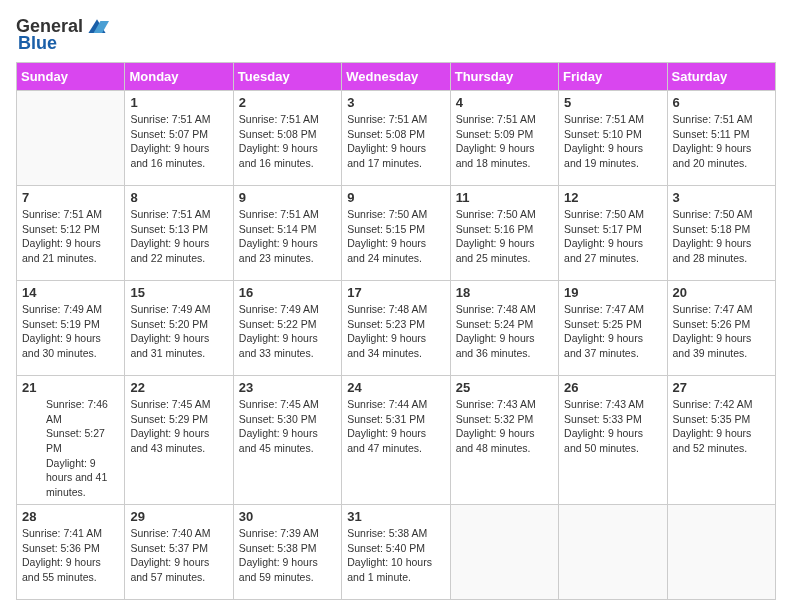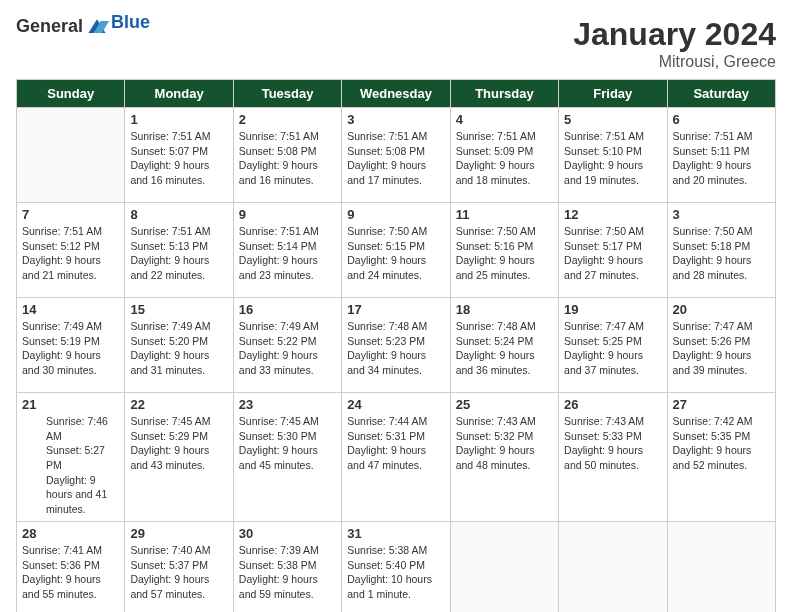--- a/index.html
+++ b/index.html
@@ -11,21 +11,21 @@
       padding: 16px;
     }
     .header {
       display: flex;
       justify-content: space-between;
       align-items: flex-start;
       margin-bottom: 8px;
     }
     .logo {
       display: flex;
-      flex-direction: row;
+      flex-direction: column;
       align-items: flex-start;
     }
     .logo-text {
       display: flex;
       align-items: center;
       gap: 0;
     }
     .logo-general {
       font-size: 18px;
       font-weight: bold;
@@ -52,23 +52,23 @@
     .calendar-subtitle {
       font-size: 16px;
       color: #555;
     }
     table {
       width: 100%;
       border-collapse: collapse;
       table-layout: fixed;
     }
     .day-header {
-      background-color: #14532d;
+      background-color: #d946ef;
       color: #fff;
-      text-align: center;
+      text-align: left;
       padding: 6px 4px;
       font-size: 13px;
       font-weight: bold;
       border: 1px solid #ccc;
     }
     .calendar-cell {
       border: 1px solid #ccc;
       vertical-align: top;
       padding: 4px 5px;
       height: 95px;
@@ -97,24 +97,20 @@
   <div class="logo">
     <div class="logo-text">
       <span class="logo-general">General</span>
       <svg class="logo-icon" viewBox="0 0 28 22" xmlns="http://www.w3.org/2000/svg">
         <polygon points="4,18 14,2 24,18" fill="#1a5fa8"></polygon>
         <polygon points="10,18 20,18 28,4 18,4" fill="#4a9fd4"></polygon>
       </svg>
     </div>
     <span class="logo-blue" style="margin-top:-4px;margin-left:2px;">Blue</span>
   </div>
-  <div class="title-section">
-    <div class="calendar-title">January 2024</div>
-    <div class="calendar-subtitle">Mitrousi, Greece</div>
-  </div>
 </div>
 
 <table>
   <thead>
     <tr id="header-row">
     <th class="day-header">Sunday</th>
         <th class="day-header">Monday</th>
         <th class="day-header">Tuesday</th>
         <th class="day-header">Wednesday</th>
         <th class="day-header">Thursday</th>

